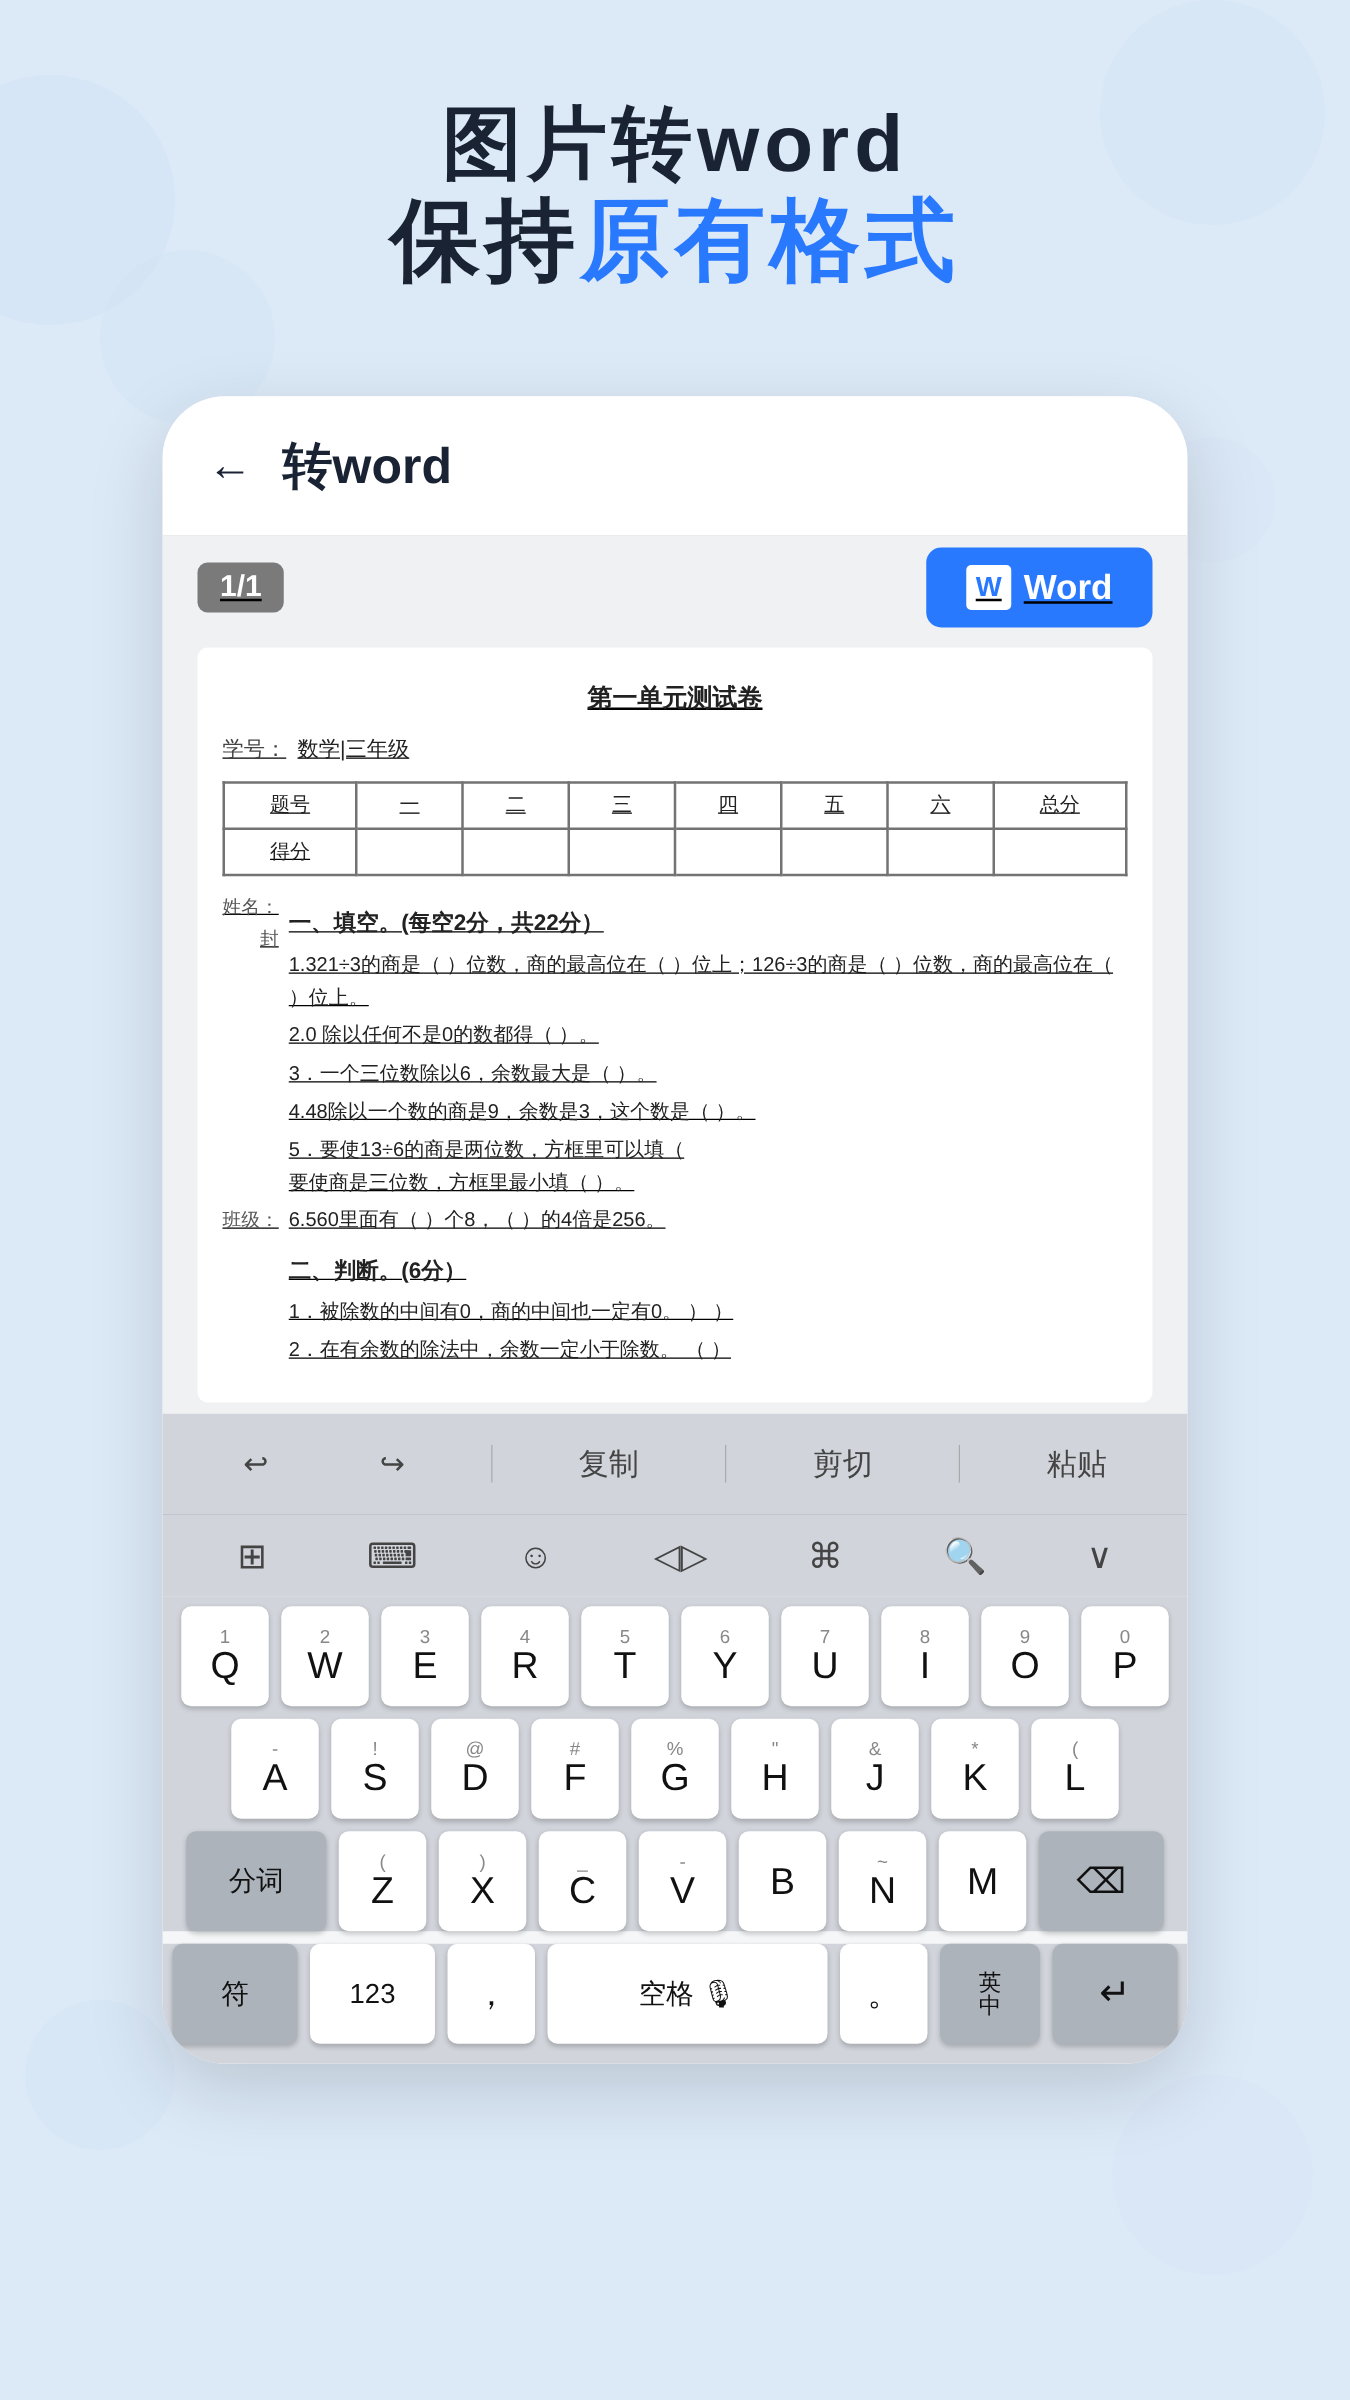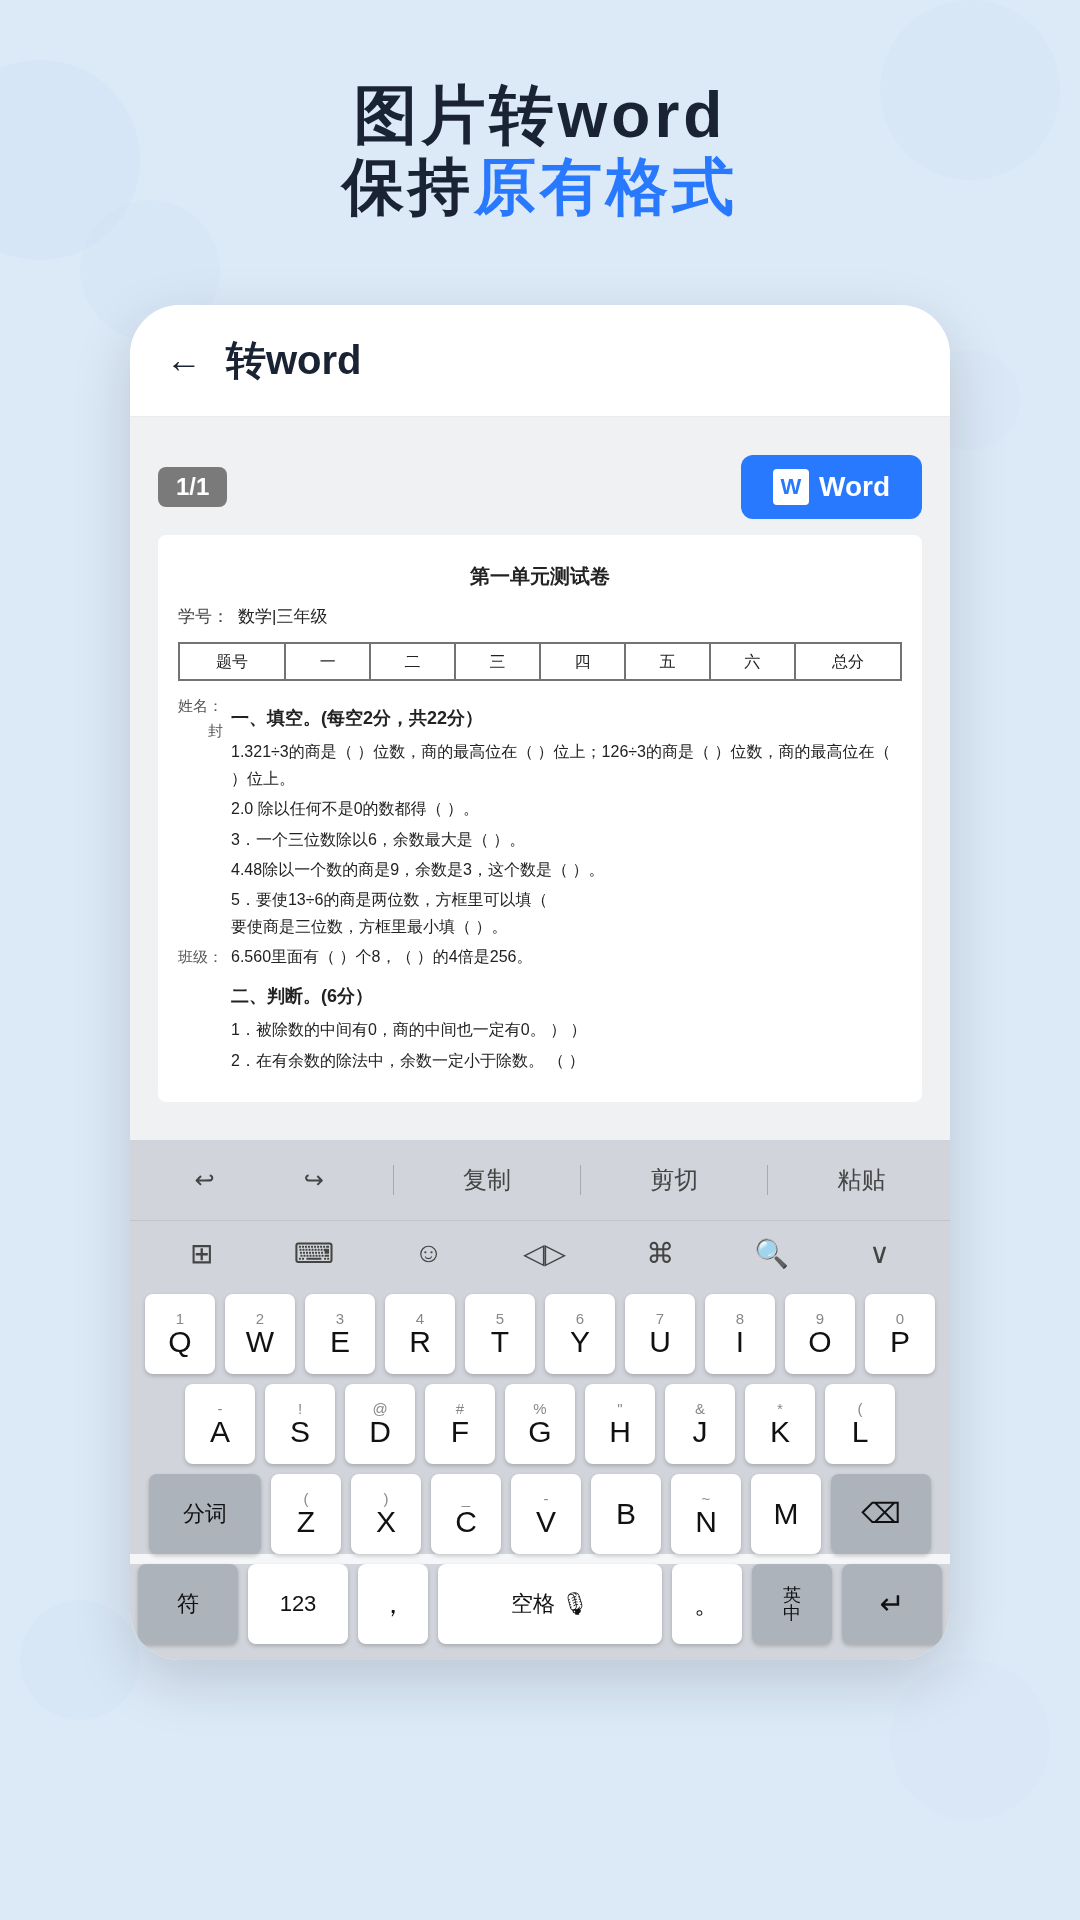--- a/index.html
+++ b/index.html
@@ -35,21 +35,21 @@
       padding: 80px 60px 40px;
     }
     .header-title-line1 {
       font-size: 64px;
       font-weight: 900;
       color: #1a2333;
       line-height: 1.1;
       letter-spacing: 4px;
     }
     .header-title-line2 {
-      font-size: 62px;
+      font-size: 72px;
       font-weight: 900;
       color: #1a2333;
       line-height: 1.2;
       letter-spacing: 4px;
     }
     .header-title-line2 .blue-text {
       color: #2979ff;
     }
 
     
@@ -82,21 +82,22 @@
     }
     .nav-title {
       font-size: 40px;
       font-weight: 600;
       color: #1a2333;
     }
 
     
     .doc-area {
       background: #f0f1f3;
-      padding: 38px 28px;
+      padding: 9px 28px;
+      text-decoration: underline;
     }
 
     
     .page-controls {
       display: flex;
       justify-content: space-between;
       align-items: center;
       margin-bottom: 16px;
     }
     .page-badge {
@@ -331,20 +332,30 @@
             <tr>
           <td>题号</td>
           <td>一</td>
           <td>二</td>
           <td>三</td>
           <td>四</td>
           <td>五</td>
           <td>六</td>
           <td>总分</td>
         </tr>
+        <tr>
+          <td>得分</td>
+          <td></td>
+          <td></td>
+          <td></td>
+          <td></td>
+          <td></td>
+          <td></td>
+          <td></td>
+        </tr>
       </tbody>
         </table>
 
       <div class="doc-sidebar-wrapper">
         <div class="doc-sidebar-label">姓名：<br>封</div>
         <div class="doc-main-content">
           <div class="doc-section">一、填空。(每空2分，共22分）</div>
           <div class="doc-body-text">1.321÷3的商是（  ）位数，商的最高位在（  ）位上；126÷3的商是（  ）位数，商的最高位在（  ）位上。</div>
           <div class="doc-body-text">2.0 除以任何不是0的数都得（  ）。</div>
           <div class="doc-body-text">3．一个三位数除以6，余数最大是（  ）。</div>

